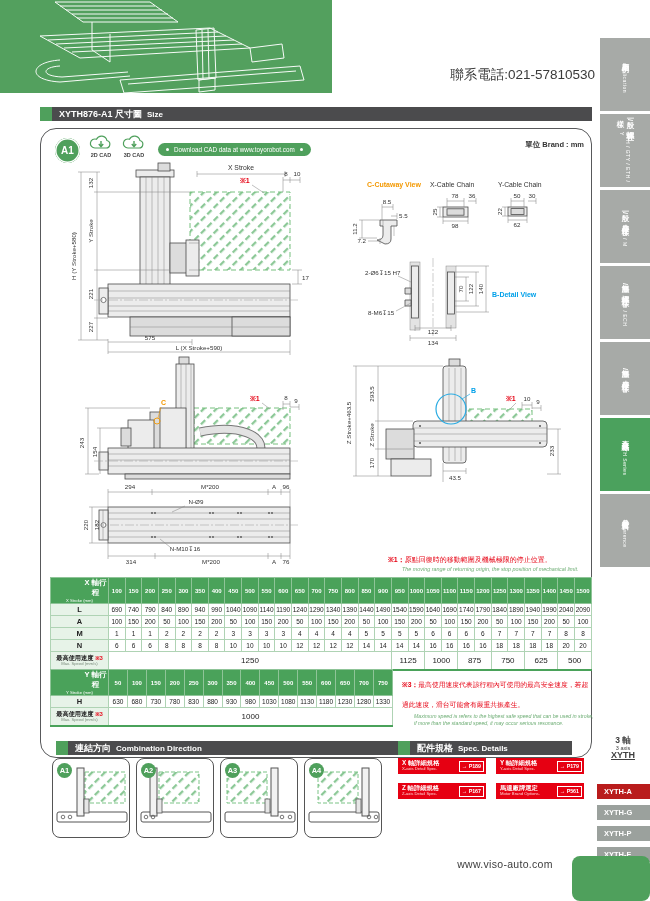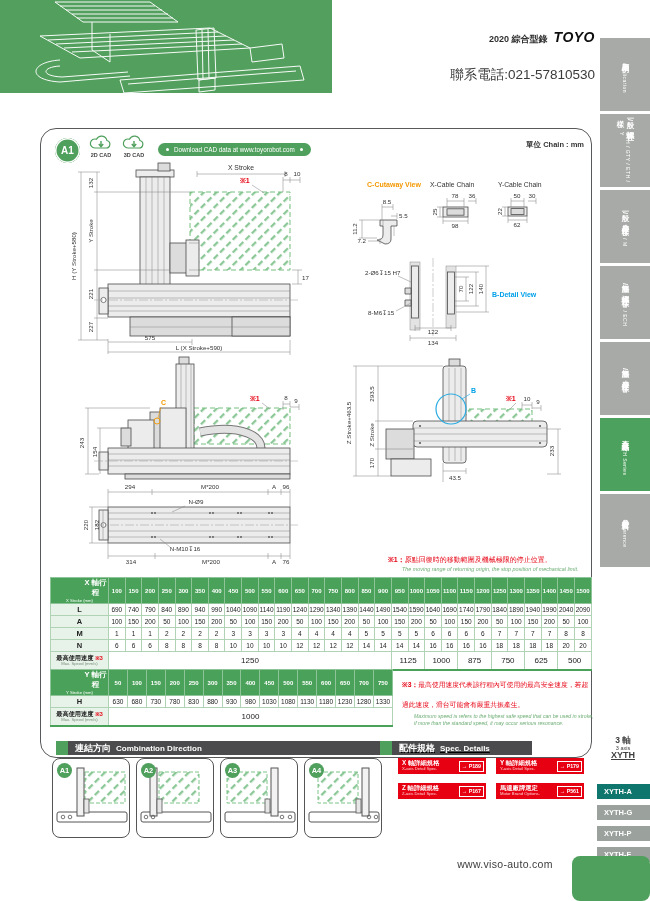--- a/index.html
+++ b/index.html
@@ -105,21 +105,21 @@
   .sb-en { font-size:4.2px; color:#ffd2d2; white-space:nowrap; }
   .sb-page { border:.9px solid #fff; color:#fff; font-size:5.3px; font-weight:bold; padding:1.5px 2px; white-space:nowrap; }
 
   .series-head { position:absolute; left:598px; top:736px; width:50px; text-align:center; color:#404040; line-height:1.1; }
   .sh-zh { font-size:8.5px; font-weight:bold; }
   .sh-en { font-size:5.5px; }
   .sh-fam { font-size:9px; font-weight:bold;text-decoration:underline; }
   .series-tabs { position:absolute; left:597px; top:784px; width:53px; }
   .s-tab { height:15px; margin-bottom:6px; background:#9ba19d; color:#fff; font-size:7.5px; font-weight:bold;
     display:flex; align-items:center; padding-left:7px; cursor:pointer; }
-  .s-tab.active { background:#0f766e; }
+  .s-tab.active { background:#b91c1c; }
 
   .footer-url { position:absolute; left:440px; top:858px; width:130px; text-align:center; font-size:10.5px; color:#3c3c3c; letter-spacing:.3px; }
   .corner-green { position:absolute; left:572px; top:856px; width:78px; height:45px; background:#4fa05c; border-radius:8px; }
 </style>
 </head>
 <body>
 
 <div class="page">
 
   <div class="banner">
@@ -134,23 +134,20 @@
         <path d="M202 30 L203 79 M208 29 L209 78"></path>
         <path d="M199 80 L215 78 L215 90 L199 92 Z"></path>
         <path d="M250 48 L282 44 L284 58 L252 62 Z"></path>
         <path d="M60 60 C 30 62 26 80 60 82 L130 76"></path>
         <path d="M60 66 C 42 67 40 76 62 77 L128 72"></path>
         <path d="M120 80 L300 66 L304 80 L124 93 Z"></path>
         <path d="M128 84 L296 71"></path>
       </g>
     </svg>
   </div>
-  <div class="brand">
-    <span class="yr">2020 綜合型錄</span><span class="logo">TOYO</span>
-  </div>
   <div class="phone">聯系電話:021-57810530</div>
 
   <aside class="sidebar">
       <div class="side-tab">
         <span class="st-zh">應用例</span>
         <span class="st-en">Application</span>
       </div>
       <div class="side-tab">
         <span class="st-zh">一般 / 螺桿仕樣</span>
         <span class="st-en">GTH / GTY / ETH / Y</span>
@@ -170,20 +167,27 @@
       <div class="side-tab active">
         <span class="st-zh">直交連結</span>
         <span class="st-en">XYTH Series</span>
       </div>
       <div class="side-tab">
         <span class="st-zh">參考資料</span>
         <span class="st-en">Reference</span>
       </div>
     </aside>
 
+  <div class="bar" style="left:40px; top:107px; width:552px;">
+    <span class="sq"></span>
+    <div class="bg">
+      <span class="t-zh">XYTH876-A1 尺寸圖</span>
+      <span class="t-en">Size</span>
+    </div>
+  </div>
 
   <div class="main-card"></div>
   <div class="a1-badge">A1</div>
 
   <div class="cad" style="left:86px;">
     <svg viewBox="0 0 26 17">
       <path d="M7 13 a4.5 4.5 0 1 1 1.5 -8.7 a5.5 5.5 0 0 1 10.4 1.2 a3.8 3.8 0 0 1 -0.9 7.5 Z" fill="#fff" stroke="#4fa05c" stroke-width="1.2"></path>
       <path d="M13 6 v5 M10.8 9 L13 11.6 L15.2 9" stroke="#4fa05c" stroke-width="1.4" fill="none"></path>
     </svg>
     <div class="cl">2D CAD</div>
@@ -193,21 +197,21 @@
       <path d="M7 13 a4.5 4.5 0 1 1 1.5 -8.7 a5.5 5.5 0 0 1 10.4 1.2 a3.8 3.8 0 0 1 -0.9 7.5 Z" fill="#fff" stroke="#4fa05c" stroke-width="1.2"></path>
       <path d="M13 6 v5 M10.8 9 L13 11.6 L15.2 9" stroke="#4fa05c" stroke-width="1.4" fill="none"></path>
     </svg>
     <div class="cl">3D CAD</div>
   </div>
   <div class="dl-pill">
     <span class="dot"></span>
     <span>Download CAD data at www.toyorobot.com</span>
     <span class="dot"></span>
   </div>
-  <div class="unit">單位 Chain : mm</div>
+  <div class="unit">單位 Brand : mm</div>
 
   <svg class="drawing-svg" viewBox="0 0 650 580">
     <defs>
       <pattern id="hatchp" patternUnits="userSpaceOnUse" width="9" height="9" patternTransform="rotate(45)">
         <line x1="1" y1="0" x2="1" y2="9" stroke="#8cc897" stroke-width="2.6" stroke-dasharray="5 3"></line>
       </pattern>
     </defs>
 
     <g>
       <rect class="hz" x="190" y="192" width="100" height="78"></rect>
@@ -916,21 +920,21 @@
           <rect class="cs-hatch" x="13" y="13" width="40" height="31"></rect>
           <rect class="cs-base" x="4" y="53" width="70" height="10" rx="2"></rect>
           <rect class="cs-col" x="57" y="9" width="7" height="48"></rect>
           <rect class="cs-foot" x="51" y="40" width="5" height="14"></rect>
           <circle cx="64" cy="58" r="1.8" fill="none" stroke="#555" stroke-width="0.8"></circle>
           <circle cx="71" cy="58" r="1.8" fill="none" stroke="#555" stroke-width="0.8"></circle>
         </svg>
       </div>
     </div>
 
-  <div class="bar" style="left:380px; top:741px; width:152px;text-decoration:underline;">
+  <div class="bar" style="left:398px; top:741px; width:174px;">
     <span class="sq"></span>
     <div class="bg">
       <span class="t-zh">配件規格</span>
       <span class="t-en">Spec. Details</span>
     </div>
   </div>
   <div class="spec-grid">
       <div class="spec-btn">
         <div class="sb-txt">
           <div class="sb-zh">X 軸詳細規格</div>

